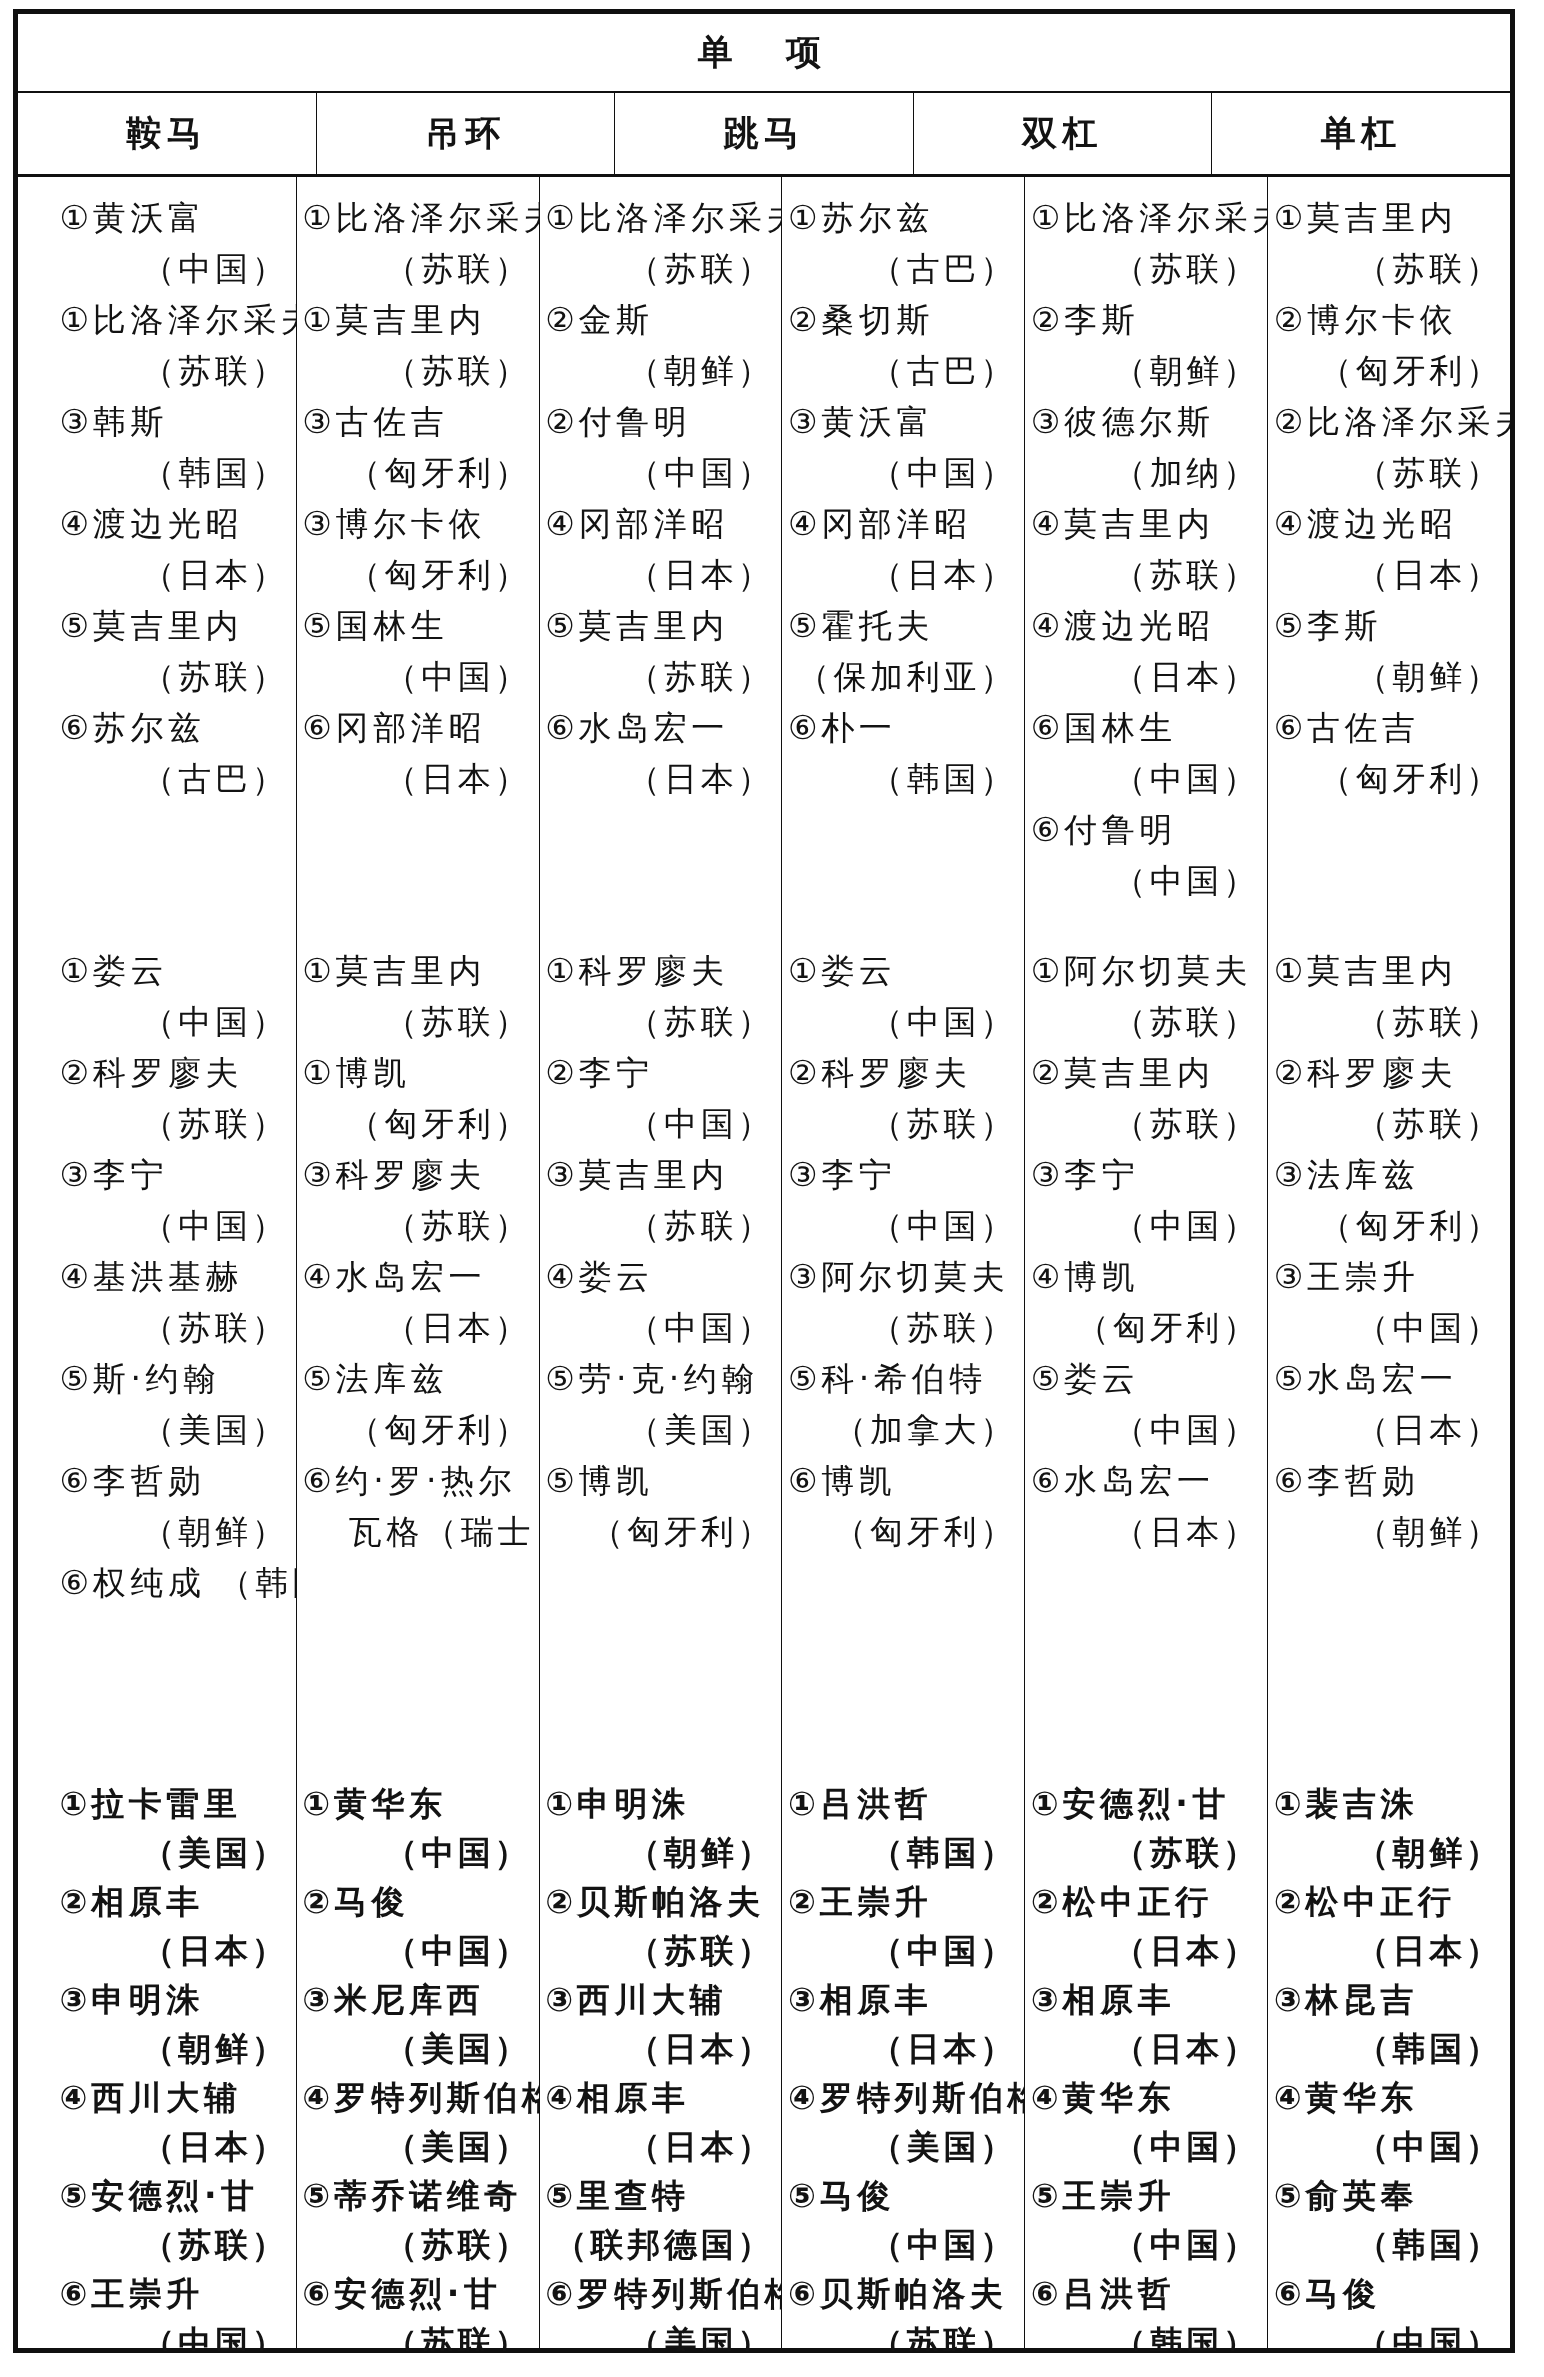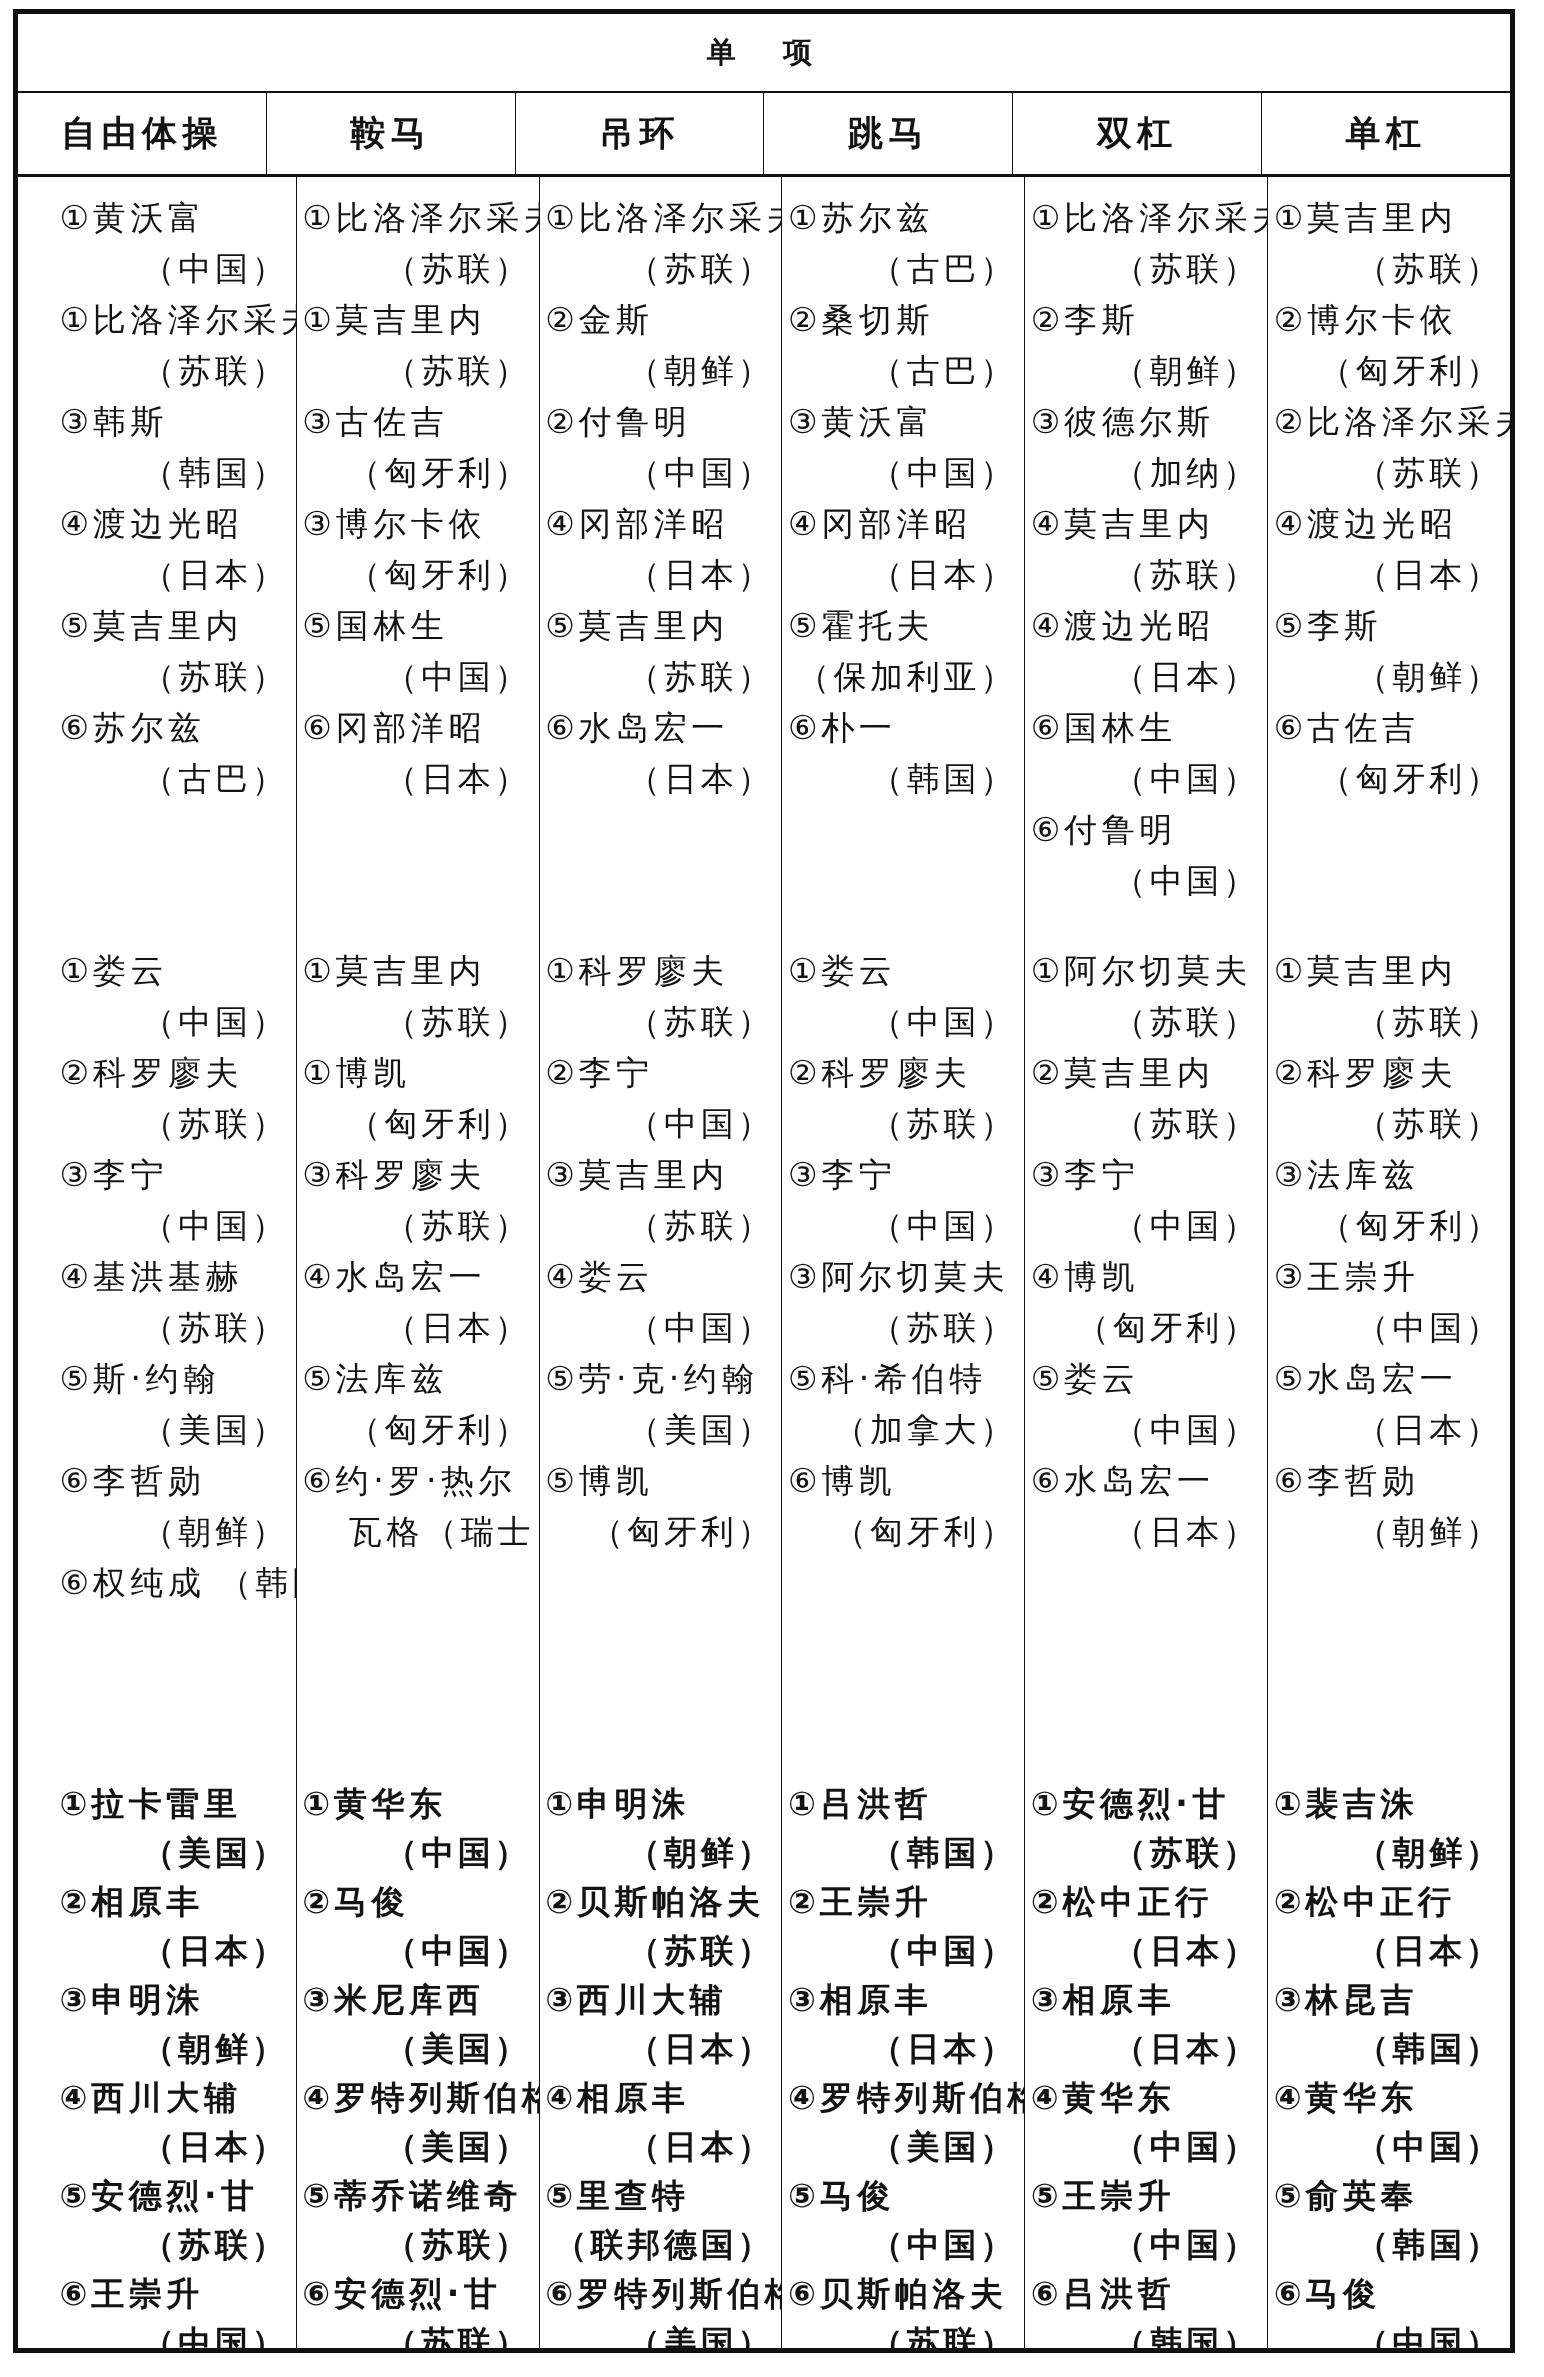--- a/index.html
+++ b/index.html
@@ -1,20 +1,20 @@
 <!DOCTYPE html>
 <html style="font-size:14.7px"><head>
 <meta charset="utf-8">
 <style>
   html,body{margin:0;padding:0;background:#f6f6f4;}
   body{width:1544px;height:2377px;position:relative;font-family:"DejaVu Sans",sans-serif;color:#131313;}
   .page{position:absolute;inset:0;background:#ffffff;}
   .table{position:absolute;left:13px;top:9.2px;width:1502px;height:2344px;border:5.5px solid #101010;box-sizing:border-box;background:#fff;}
   .title-row{height:77px;border-bottom:2.8px solid #101010;display:flex;align-items:center;justify-content:center;
-             font-size:29px;font-weight:bold;letter-spacing:9.2px;}
+             font-size:35px;font-weight:bold;letter-spacing:9.2px;}
   .header-row{height:81px;border-bottom:3.7px solid #101010;display:flex;}
   .hcell{flex:1;display:flex;align-items:center;justify-content:center;font-size:35px;font-weight:bold;
          letter-spacing:5.5px;border-right:1.8px solid #101010;}
   .hcell:last-child{border-right:none;}
   .body-row{display:flex;height:2174px;padding-left:36px;}
   .bcol{flex:1;border-right:1.8px solid #101010;overflow:hidden;}
   .bcol:last-child{border-right:none;}
   .section{box-sizing:border-box;overflow:hidden;}
   .sec0{height:757px;padding-top:14.7px;}
   .sec1{height:834px;padding-top:11px;}
@@ -28,21 +28,20 @@
   .wrap-line{display:flex;justify-content:space-between;padding-left:52px;padding-right:7.4px;text-align:left;}
   .inline-country{margin-left:13px;letter-spacing:3.7px;}
 </style>
 </head>
 <body>
 
 <div class="page">
   <div class="table">
     <div class="title-row">单　项</div>
     <div class="header-row" id="header-row">
-        <div class="hcell">自由体操</div>
         <div class="hcell">鞍马</div>
         <div class="hcell">吊环</div>
         <div class="hcell">跳马</div>
         <div class="hcell">双杠</div>
         <div class="hcell">单杠</div>
       </div>
     <div class="body-row" id="body-row">
         <div class="bcol">
           <div class="section sec0">
             <div class="entry">

